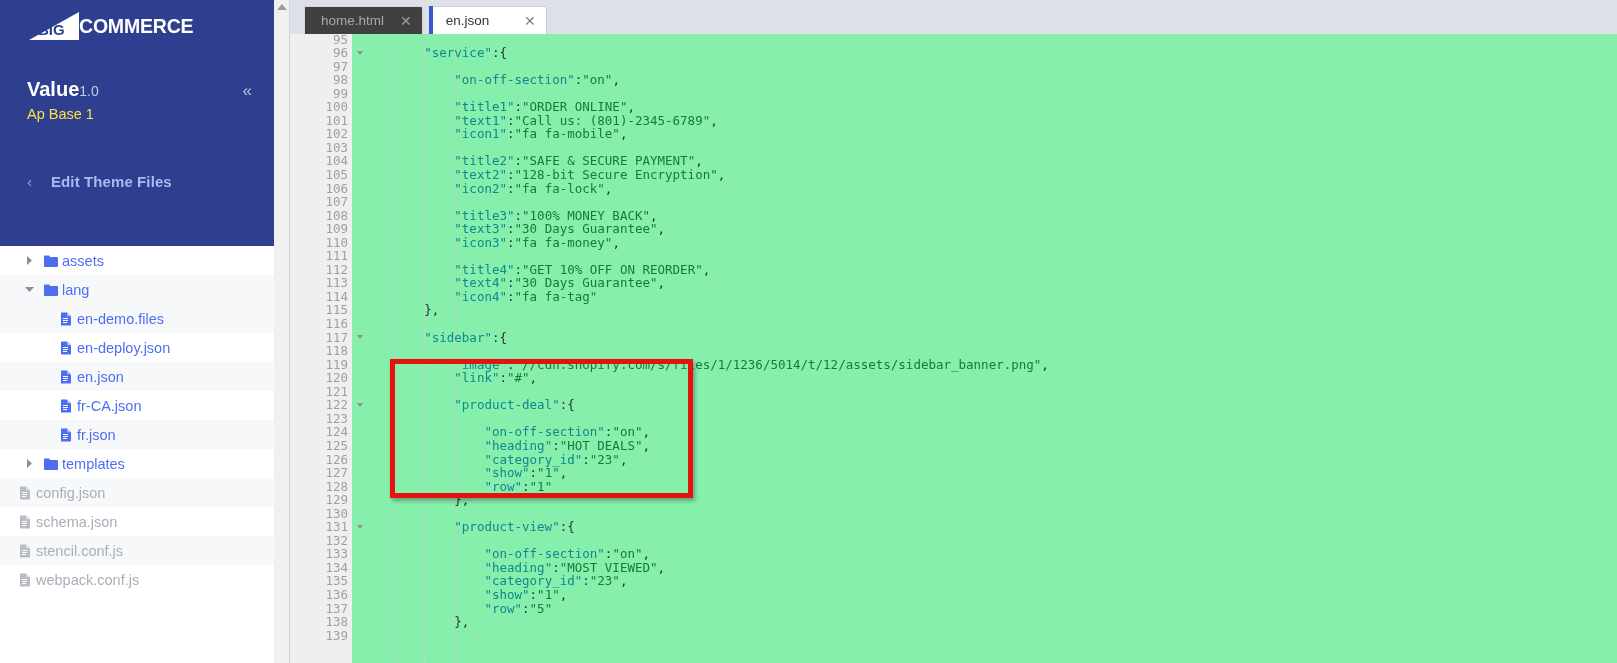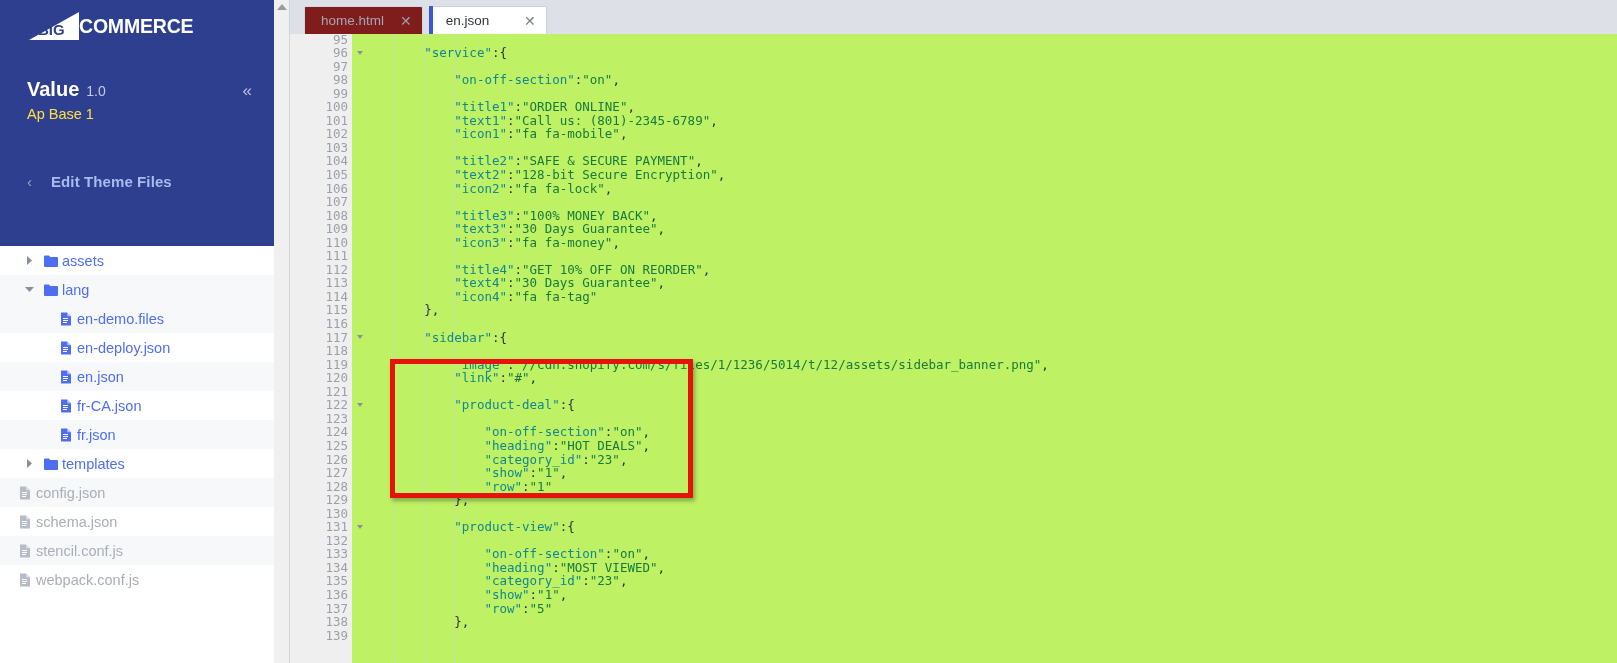--- a/index.html
+++ b/index.html
@@ -77,21 +77,20 @@
   }
   .theme-name {
     color: #ffffff;
     font-size: 20px;
     font-weight: bold;
     line-height: 1.1;
   }
   .theme-version {
     color: #c3cbe8;
     font-size: 14px;
-    margin-left: 7px;
     font-weight: normal;
   }
   .theme-variation {
     color: #fde047;
     font-size: 14.5px;
     margin-top: 6px;
     line-height: 1.2;
   }
   .collapse-btn {
     position: absolute;
@@ -220,21 +219,21 @@
     min-width: 118px;
     display: flex;
     align-items: center;
     padding: 0 10px 0 16px;
     font-size: 13.5px;
     position: relative;
     cursor: pointer;
     border-radius: 2px 2px 0 0;
   }
   .tab.inactive {
-    background: #7f1d1d;
+    background: #404040;
     color: #a3a7b0;
     border: 1px solid #d3d6dd;
     border-bottom: none;
   }
   .tab.active {
     background: #ffffff;
     color: #2f333c;
     border: 1px solid #ccd0d8;
     border-bottom: none;
     margin-left: 6px;
@@ -258,21 +257,21 @@
   }
   .tab.active .tab-close { color: #7b808a; }
 
   
   .code-area {
     position: absolute;
     left: 16px;
     top: 26px;
     right: 0;
     bottom: 0;
-    background: #bef264;
+    background: #86efac;
     overflow: hidden;
     font-family: "DejaVu Sans Mono", monospace;
     font-size: 12.5px;
     line-height: 13.55px;
   }
 
   .gutter {
     position: absolute;
     left: 0;
     top: 0;

